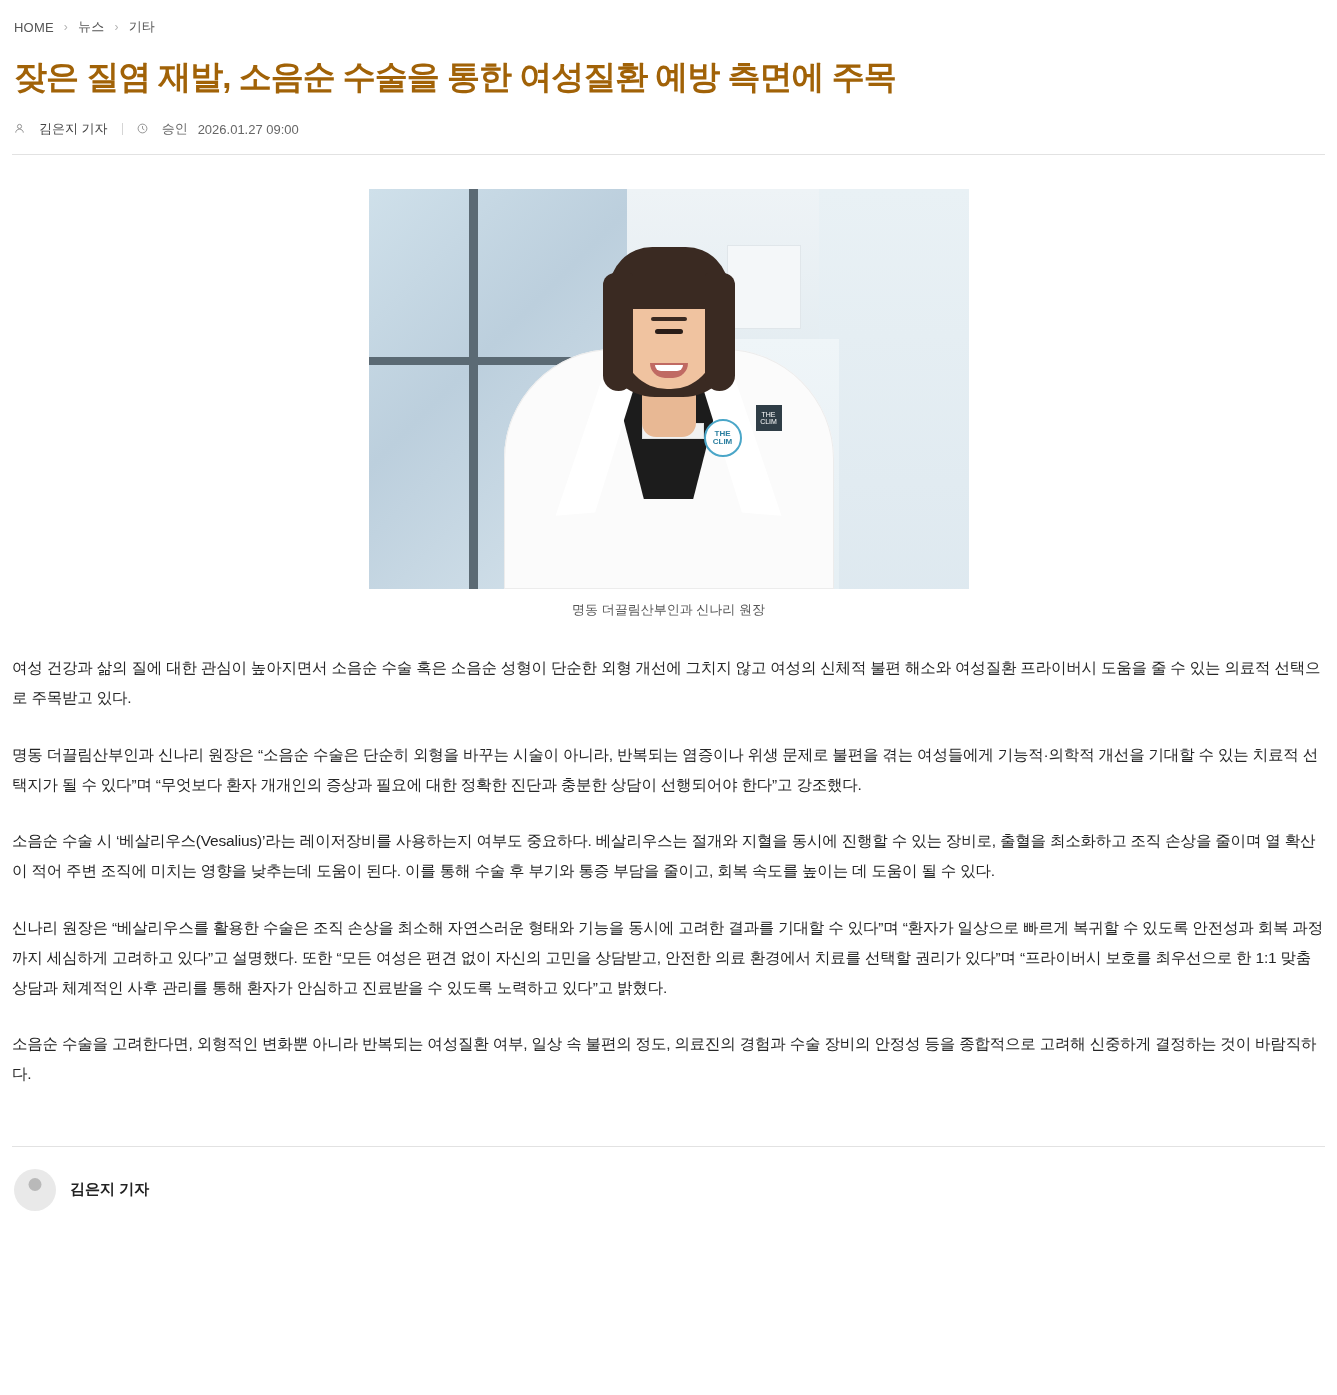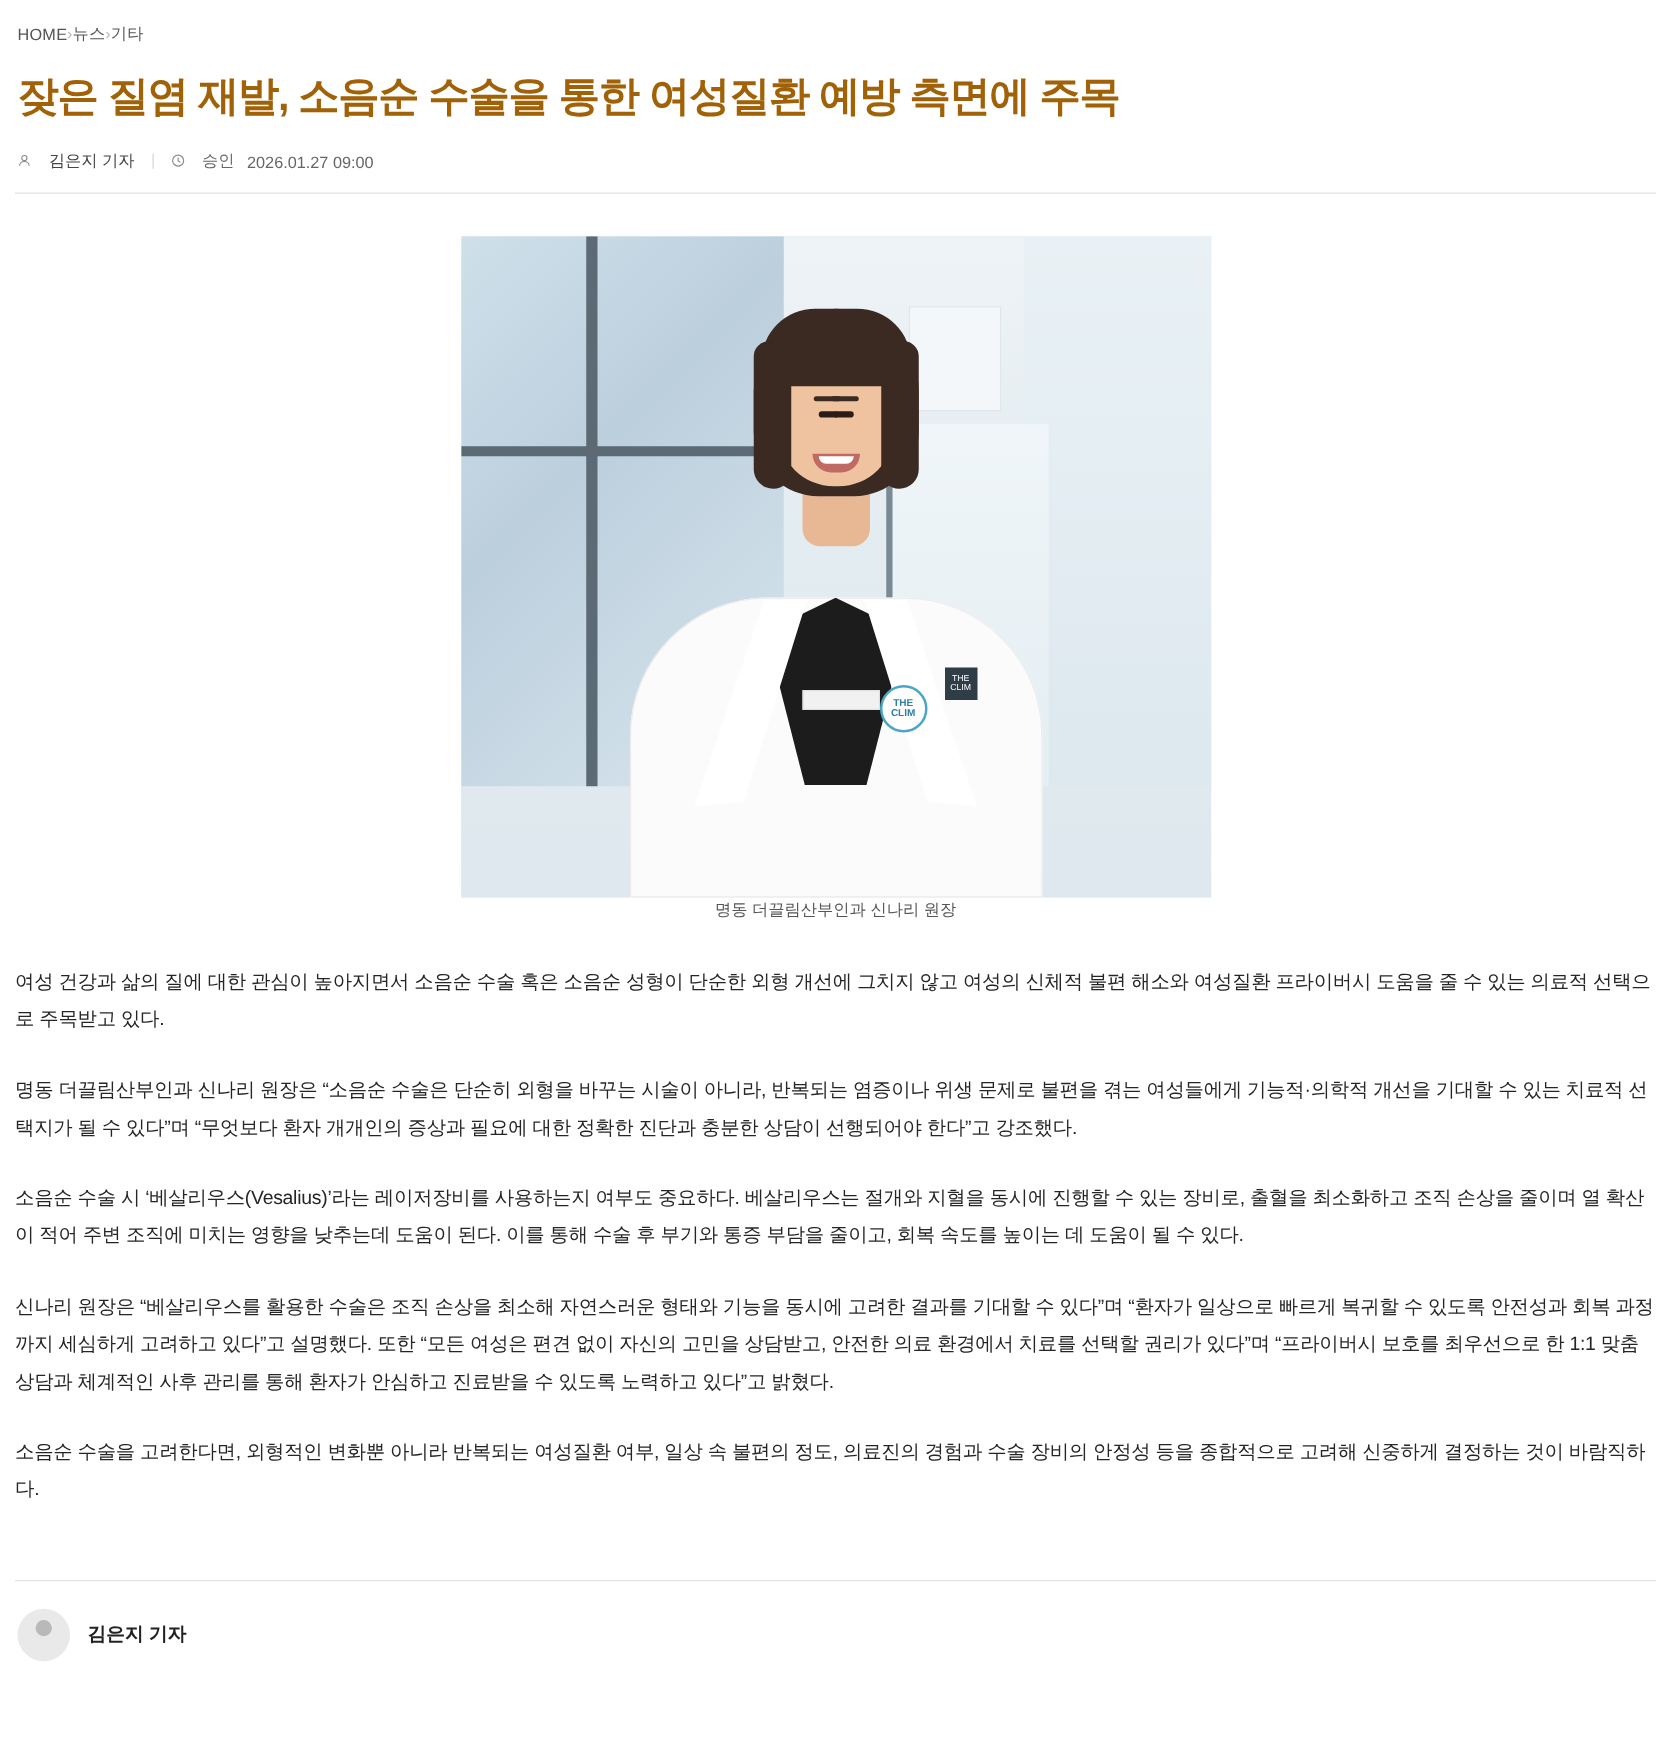--- a/index.html
+++ b/index.html
@@ -16,20 +16,21 @@
     position: relative;
   }
   .page {
     width: 1337px;
     padding: 0 12px;
   }
   
   .breadcrumb {
     display: flex;
     align-items: center;
+    gap: 10px;
     padding: 18px 2px 14px 2px;
     font-size: 13px;
     color: #555555;
     letter-spacing: 0.2px;
   }
   .breadcrumb a {
     color: #555555;
     text-decoration: none;
   }
   .breadcrumb .sep {
@@ -81,21 +82,21 @@
     margin: 56px 0 0 0;
   }
   
   figure.article-photo {
     margin: 0 auto 34px auto;
     width: 600px;
     text-align: center;
   }
   .photo-frame {
     width: 600px;
-    height: 529px;
+    height: 400px;
     overflow: hidden;
     position: relative;
     background: #dfe7ec;
   }
   
   .bg-wall {
     position: absolute; inset: 0;
     background:
       linear-gradient(180deg,#eef3f6 0%, #e3ecf1 45%, #dfe8ee 100%);
   }
@@ -213,21 +214,21 @@
   .mouth {
     position: absolute; top: 96px; left: 50%; transform: translateX(-50%);
     width: 38px; height: 15px; background: #c06a63;
     border-radius: 0 0 20px 20px;
   }
   .mouth:after {
     content:""; position:absolute; top:2px; left:5px; width:28px; height:6px;
     background:#ffffff; border-radius: 0 0 14px 14px;
   }
   figcaption {
-    margin-top: 1px;
+    margin-top: 12px;
     font-size: 13px;
     color: #555555;
     text-align: center;
   }
   
   .article-body p {
     font-size: 15.5px;
     line-height: 1.95;
     color: #252525;
     margin: 0 0 26px 0;

